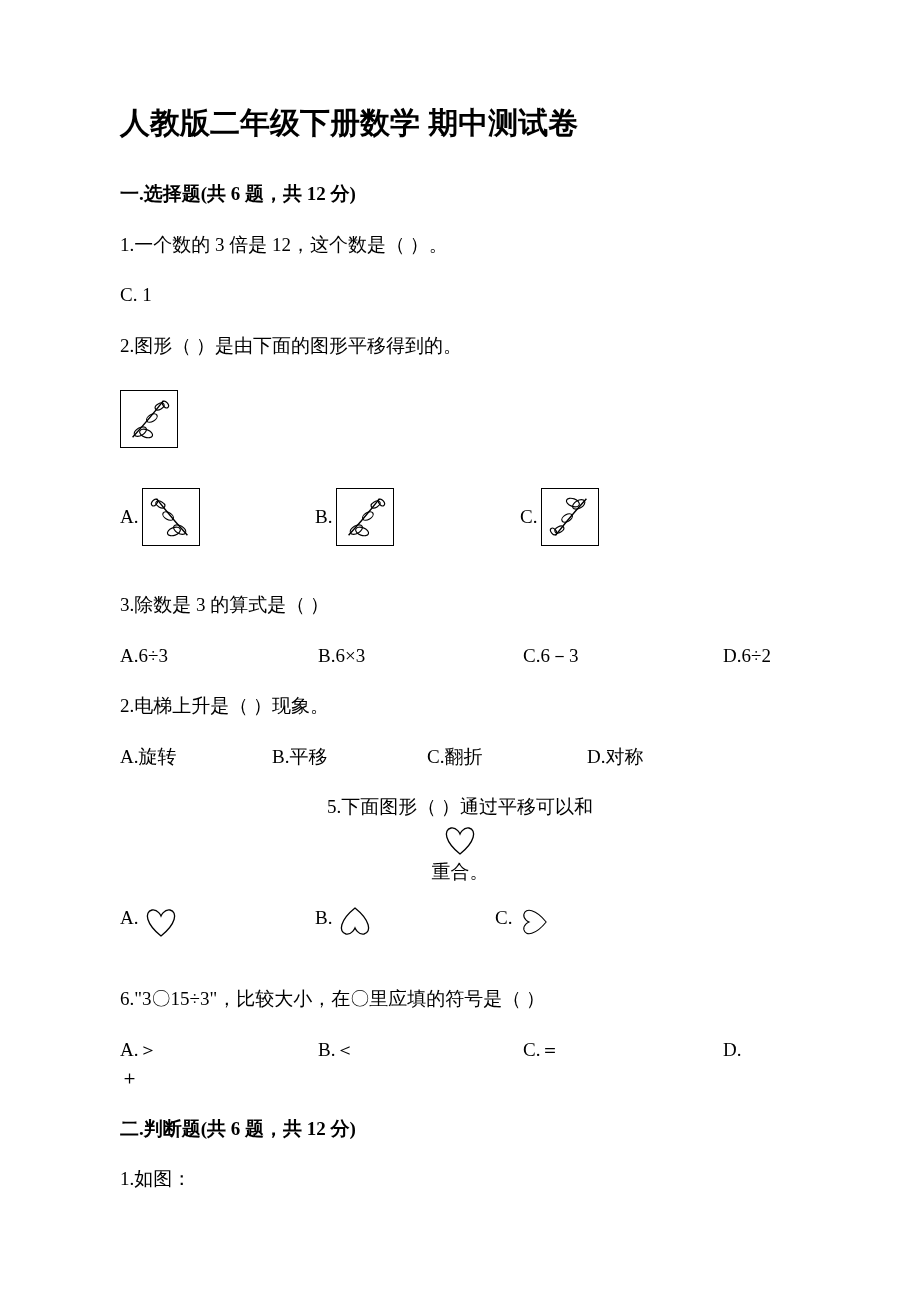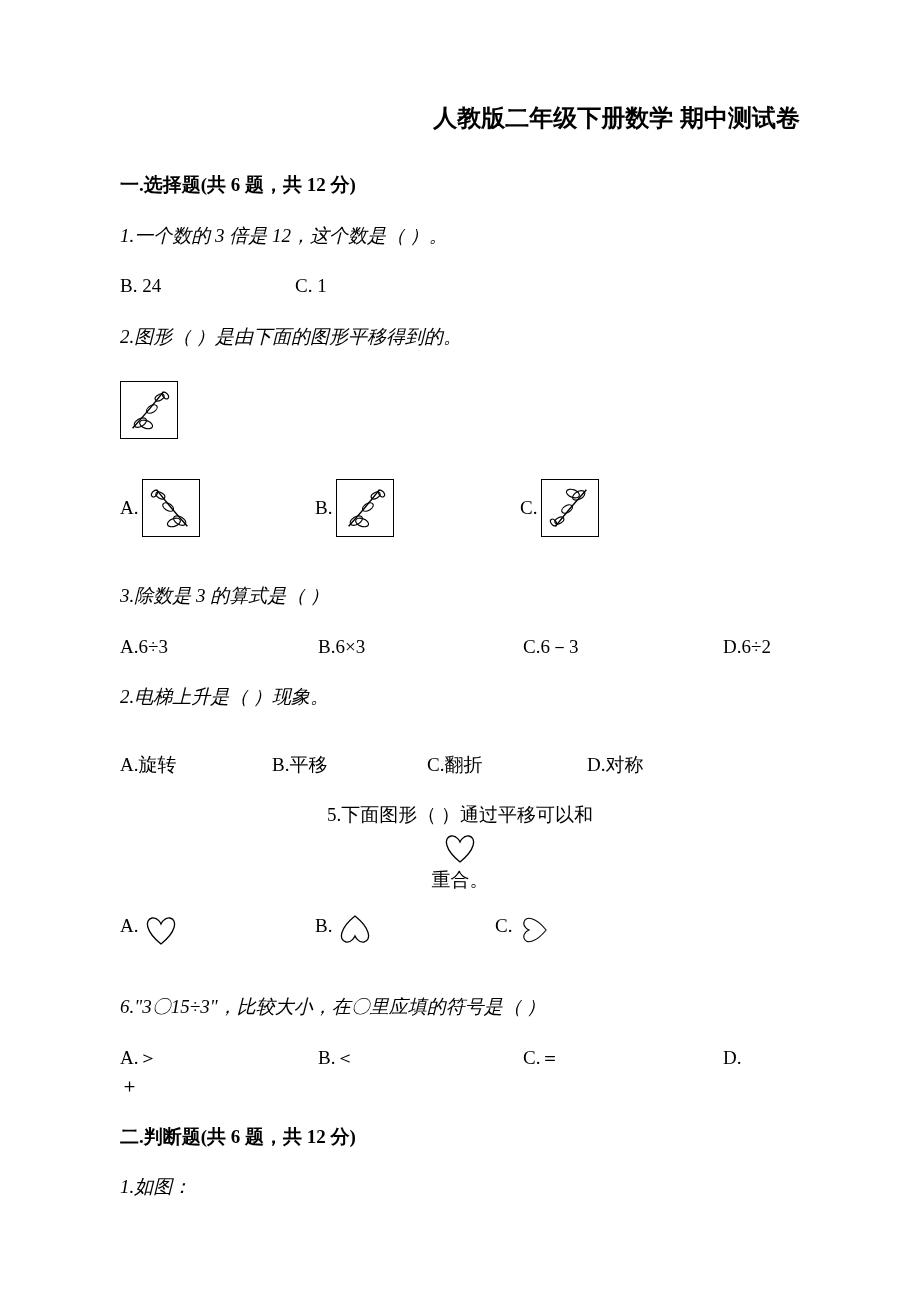--- a/index.html
+++ b/index.html
@@ -7,36 +7,35 @@
       width: 920px;
       height: 1302px;
       background: #fff;
       font-family: "SimSun", "宋体", serif;
       font-size: 19px;
       color: #000;
       padding: 100px 120px 50px 120px;
       line-height: 1.5;
     }
     .title {
-      text-align: right;
-      font-size: 24px;
+      text-align: left;
+      font-size: 30px;
       font-weight: bold;
       font-family: "SimHei", "黑体", sans-serif;
       margin-bottom: 35px;
     }
     .section-header {
       font-weight: bold;
       margin-bottom: 22px;
     }
     .question {
       margin-bottom: 22px;
     }
     .q-text {
       margin-bottom: 0;
-      font-style: italic;
     }
     .options-row {
       display: flex;
       margin-top: 22px;
     }
     .options-row .opt { flex: 0 0 auto; }
     .options-row-3 .opt:nth-child(1) { width: 175px; }
     .options-row-3 .opt:nth-child(2) { width: 180px; }
     .options-row-3 .opt:nth-child(3) { width: auto; }
     .img-box {
@@ -58,36 +57,35 @@
     .heart-svg { width: 42px; height: 36px; vertical-align: middle; display: inline-block; }
     .q5-opts { display: flex; align-items: flex-start; margin-top: 18px; }
     .q5-opts .opt { display: flex; align-items: flex-start; width: 195px; }
     .q5-opts .opt:nth-child(2) { width: 180px; }
     .q5-opts .letter { margin-right: 2px; }
     .q6-opts { display: flex; margin-top: 22px; }
     .q6-opts .opt:nth-child(1){ width: 198px; }
     .q6-opts .opt:nth-child(2){ width: 205px; }
     .q6-opts .opt:nth-child(3){ width: 200px; }
     .q6-plus { margin-top: 0; }
-    .options-row-4b { display: flex; margin-top: 39px;}
+    .options-row-4b { display: flex; margin-top: 22px;}
     .options-row-4b .opt:nth-child(1){ width:152px; }
     .options-row-4b .opt:nth-child(2){ width:155px; }
     .options-row-4b .opt:nth-child(3){ width:160px; }
   </style>
 </head>
 <body>
 
 <div class="title">人教版二年级下册数学 期中测试卷</div>
 
 <div class="section-header">一.选择题(共 6 题，共 12 分)</div>
 
 <div class="question">
   <div class="q-text">1.一个数的 3 倍是 12，这个数是（    ）。</div>
   <div class="options-row options-row-3">
-    <span class="opt">B. 24</span>
     <span class="opt">C. 1</span>
   </div>
 </div>
 
 <div class="question q-spacer-after">
   <div class="q-text">2.图形（     ）是由下面的图形平移得到的。</div>
   <div class="q2-source">
     <span class="img-box">
       <svg class="leaf-svg" viewBox="0 0 58 58">
         <path d="M12 48 Q 30 28 44 10" stroke="#000" stroke-width="1.5" fill="none"></path>

